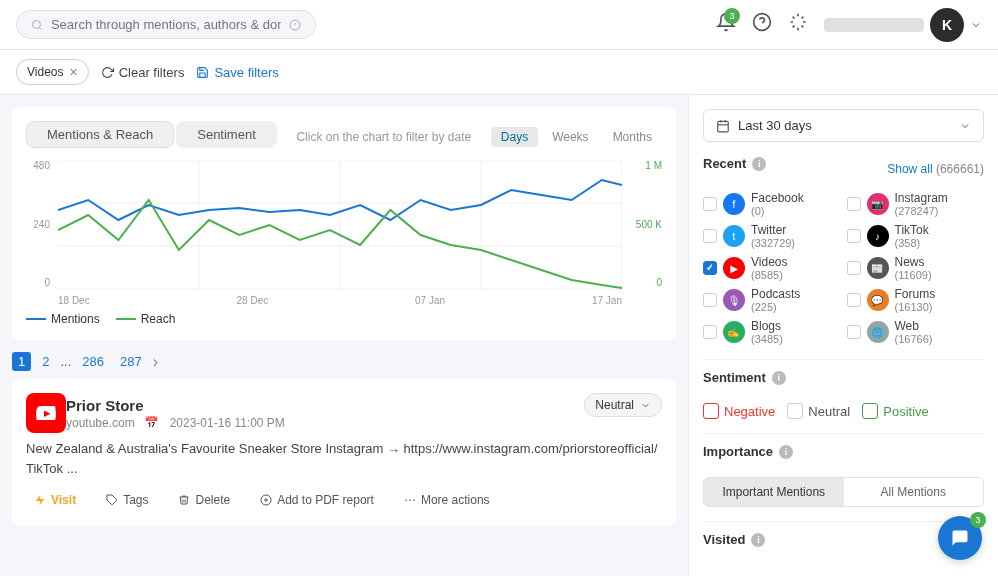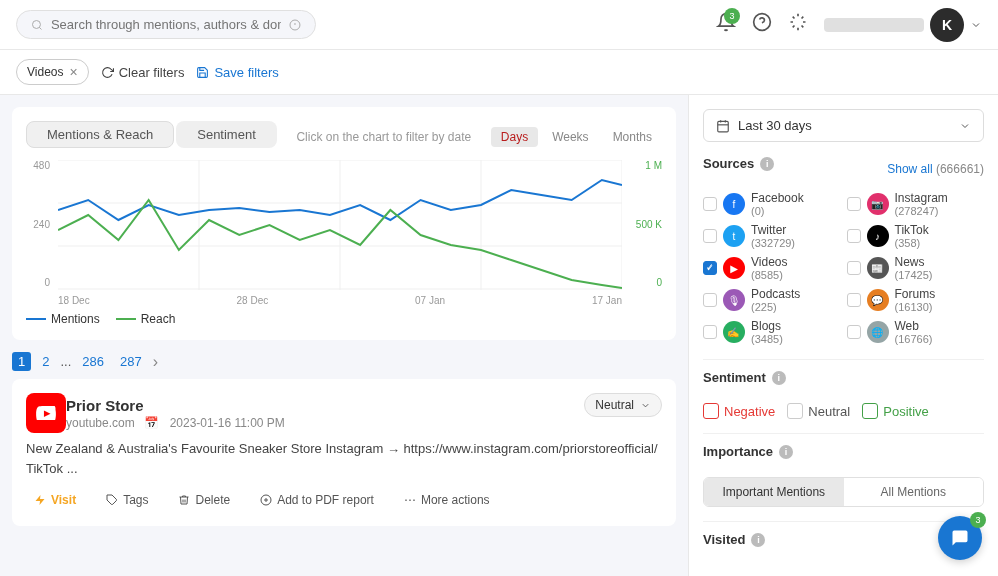--- a/index.html
+++ b/index.html
@@ -31,21 +31,21 @@
 
     
     .chart-card { background: #fff; border-radius: 8px; padding: 14px; margin-bottom: 12px; }
     .chart-tabs { display: flex; align-items: center; gap: 2px; margin-bottom: 4px; }
     .chart-tab { padding: 5px 20px; border-radius: 8px; cursor: pointer; font-size: 13px; color: #555; border: 1px solid transparent; }
     .chart-tab.active { background: #f0f0f0; border-color: #ddd; font-weight: 500; }
     .chart-header { display: flex; align-items: center; justify-content: space-between; margin-bottom: 8px; }
     .chart-subtitle { font-size: 12px; color: #999; }
     .chart-period-btns { display: flex; gap: 4px; }
     .period-btn { padding: 3px 10px; border-radius: 4px; border: none; background: none; font-size: 12px; color: #888; cursor: pointer; }
-    .period-btn.active { background: #e8e8e8; color: #b91c1c; }
+    .period-btn.active { background: #e8e8e8; color: #0369a1; }
 
     
     .chart-svg { width: 100%; height: 130px; }
 
     .chart-legend { display: flex; gap: 16px; margin-top: 6px; font-size: 12px; }
     .legend-item { display: flex; align-items: center; gap: 5px; }
     .legend-line { width: 20px; height: 2px; }
 
     
     .list-controls { display: flex; align-items: center; justify-content: space-between; margin-bottom: 8px; }
@@ -332,21 +332,21 @@
           </svg>
         <span>Last 30 days</span>
       </div>
       <svg width="12" height="12" viewBox="0 0 24 24" fill="none" stroke="#555" stroke-width="2">
           <polyline points="6 9 12 15 18 9"></polyline>
         </svg>
     </div>
 
     <div style="display:flex; align-items:center; margin-bottom:10px;">
       <span class="section-title">
-        <span>Sources</span>
+        <span>Recent</span>
         <div class="info-icon">i</div>
       </span>
       <span class="show-all-link">
         <span>Show all</span>
         <span style="color:#888;">(666661)</span>
       </span>
     </div>
 
     <div class="sources-grid">
 
@@ -393,21 +393,21 @@
           <span class="source-name">Videos</span>
           <span class="source-count">(8585)</span>
         </div>
       </div>
 
       <div class="source-item">
         <div class="source-checkbox"></div>
         <div class="source-icon" style="background:#555;">📰</div>
         <div>
           <span class="source-name">News</span>
-          <span class="source-count">(17425)</span>
+          <span class="source-count">(11609)</span>
         </div>
       </div>
 
       <div class="source-item">
         <div class="source-checkbox"></div>
         <div class="source-icon" style="background:#9b59b6;">🎙</div>
         <div>
           <span class="source-name">Podcasts</span>
           <span class="source-count">(225)</span>
         </div>

